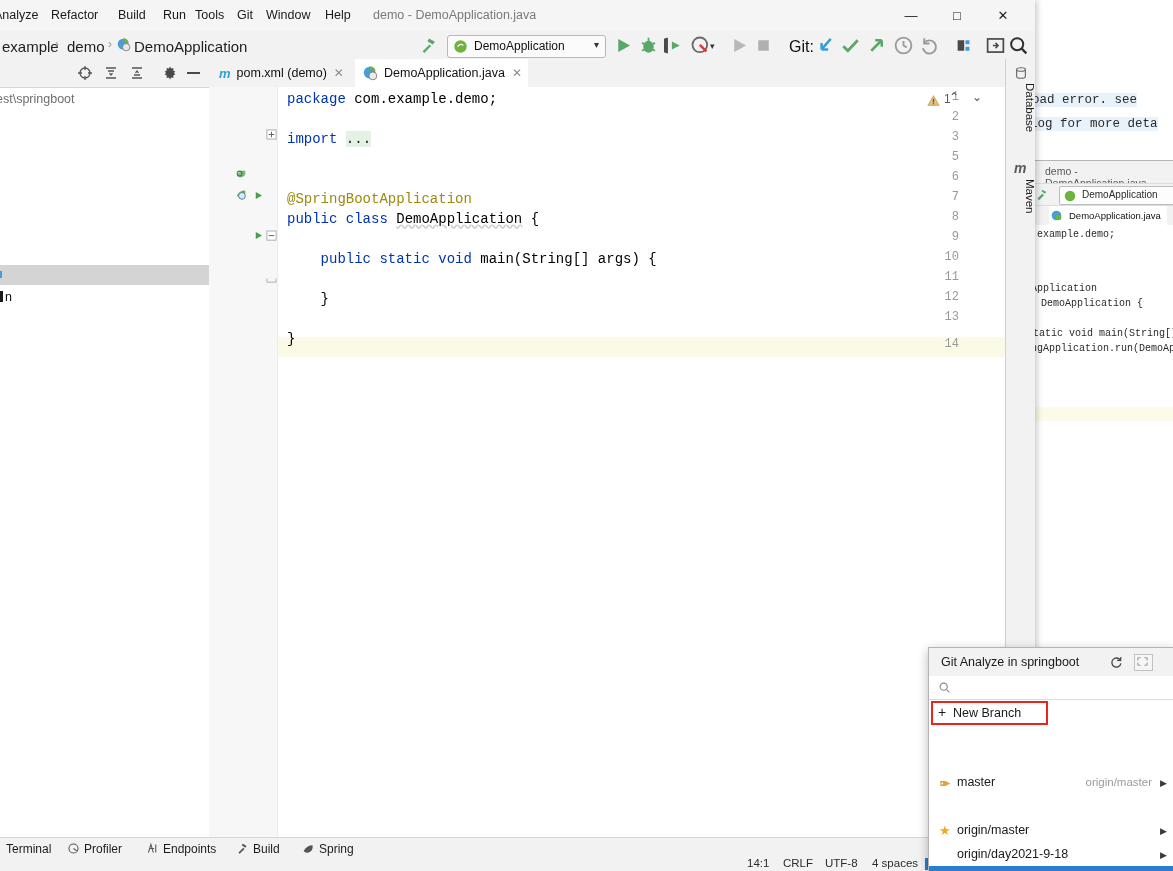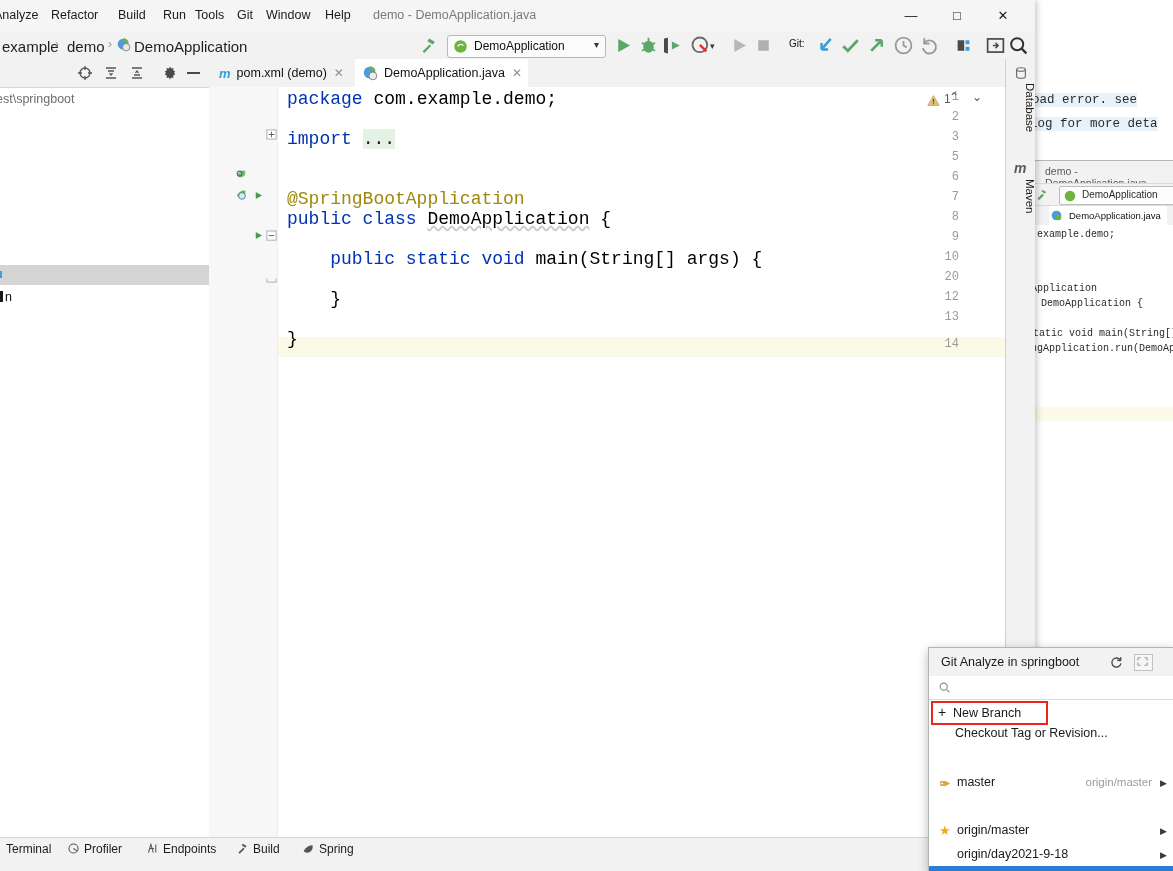--- a/index.html
+++ b/index.html
@@ -38,21 +38,21 @@
   #win-title{position:absolute;top:8px;left:373px;font-size:12.5px;color:#7a7a7a;white-space:nowrap;}
   .wbtn{position:absolute;top:0;width:46px;height:31px;text-align:center;line-height:31px;font-size:13px;color:#202020;}
 
   
   #navbar{left:0;top:31px;width:1035px;height:28px;background:#f2f2f2;border-bottom:1px solid #d6d6d6;}
   .crumb{position:absolute;top:7px;font-size:15px;color:#1e1e1e;white-space:nowrap;}
   .crumb-sep{position:absolute;top:6px;font-size:12px;color:#9a9a9a;}
   #runcfg{position:absolute;left:447px;top:4px;width:157px;height:21px;background:#fbfbfb;border:1px solid #b8b8b8;border-radius:3px;}
   #runcfg .lbl{position:absolute;left:26px;top:3px;font-size:12px;color:#101010;white-space:nowrap;}
   .tbtn{position:absolute;top:4px;width:21px;height:21px;}
-  #gitlabel{position:absolute;left:789px;top:7px;font-size:10px;color:#111;}
+  #gitlabel{position:absolute;left:789px;top:7px;font-size:16px;color:#111;}
 
   
   #leftpane{left:0;top:59px;width:209px;height:778px;background:#ffffff;border-right:1px solid #c8c8c8;}
   #left-toolbar{position:absolute;left:0;top:0;width:209px;height:28px;background:#f2f2f2;border-bottom:1px solid #d6d6d6;}
   #tree-path{position:absolute;left:-4px;top:33px;font-size:12.5px;color:#6d6d6d;white-space:nowrap;}
   #tree-sel{position:absolute;left:0;top:206px;width:209px;height:20px;background:#d4d4d4;}
   #tree-sel .dot{position:absolute;left:-3px;top:6px;width:5px;height:7px;background:#3e9fd6;}
   #tree-row2{position:absolute;left:-4px;top:231px;font-size:12.5px;color:#111;}
   #tree-row2 .ic{position:absolute;left:0px;top:1px;width:7px;height:11px;background:linear-gradient(90deg,#2c97de 50%,#1a1a1a 50%);}
 
@@ -66,21 +66,21 @@
 
   
   #rightbar{left:1005px;top:59px;width:30px;height:778px;background:#f2f2f2;border-left:1px solid #d0d0d0;}
   .vtab{position:absolute;left:0;width:30px;writing-mode:vertical-rl;text-orientation:mixed;
         font-size:11.5px;color:#1c1c1c;text-align:center;white-space:nowrap;}
 
   
   #editor{left:209px;top:87px;width:796px;height:750px;background:#ffffff;}
   #gutter{position:absolute;left:0;top:0;width:68px;height:750px;background:#f7f7f7;border-right:1px solid #ededed;}
   .lnum{position:absolute;right:46px;font-size:12px;color:#9a9a9a;font-family:"Liberation Mono",monospace;text-align:right;width:40px;}
-  #code{position:absolute;left:68px;top:0;width:728px;height:750px;font-family:"Liberation Mono",monospace;font-size:18px;}
+  #code{position:absolute;left:68px;top:0;width:728px;height:750px;font-family:"Liberation Mono",monospace;font-size:14px;}
   .cl{position:absolute;left:10px;white-space:pre;line-height:20px;height:20px;}
   #curline{position:absolute;left:0;top:250px;width:796px;height:20px;background:#fbfae6;}
   .kw{color:#0033b3;}
   .ann{color:#9e880d;}
   .cls-u{text-decoration:underline;text-decoration-style:wavy;text-decoration-color:#c9c9c9;}
   .italic{font-style:italic;}
   .dots{background:#e4f2e4;color:#1a1a1a;}
 
   
   #botbar{left:0;top:837px;width:1035px;height:22px;background:#f2f2f2;border-top:1px solid #d6d6d6;}
@@ -339,21 +339,21 @@
 
     <div class="lnum" style="top:3px">1</div>
     <div class="lnum" style="top:23px">2</div>
     <div class="lnum" style="top:43px">3</div>
     <div class="lnum" style="top:63px">5</div>
     <div class="lnum" style="top:83px">6</div>
     <div class="lnum" style="top:103px">7</div>
     <div class="lnum" style="top:123px">8</div>
     <div class="lnum" style="top:143px">9</div>
     <div class="lnum" style="top:163px">10</div>
-    <div class="lnum" style="top:183px">20</div>
+    <div class="lnum" style="top:183px">11</div>
     <div class="lnum" style="top:203px">12</div>
     <div class="lnum" style="top:223px">13</div>
     <div class="lnum" style="top:250px">14</div>
 
     <div id="code">
       <div class="cl" style="top:2px"><span class="kw">package</span> com.example.demo;</div>
       <div class="cl" style="top:42px"><span class="kw">import</span> <span class="dots">...</span></div>
       <div class="cl" style="top:102px"><span class="ann">@SpringBootApplication</span></div>
       <div class="cl" style="top:162px">    <span class="kw">public static void</span> <span style="color:#000">main</span>(String[] args) {</div>
       <div class="cl" style="top:122px"><span class="kw">public class</span> <span class="cls-u">DemoApplication</span> {</div>
@@ -388,20 +388,27 @@
       <path d="M3 13 L9 7 L10.5 8.5 L4.5 14.5 Z" fill="#555"></path>
         <path d="M8.5 2 L13 5 L11.5 7 L7 4 Z" fill="#555"></path>
     </svg>
     <div class="bb" style="left:253px">Build</div>
     <svg class="abs" style="left:302px;top:4px" width="13" height="13" viewBox="0 0 16 16">
       <path d="M2 11 q4 -7 11 -7 q1 7 -5 9 q-4 1 -6 -2 z" fill="#555"></path>
     </svg>
     <div class="bb" style="left:319px">Spring</div>
   </div>
 
+  <div class="abs" id="statusbar">
+    <div class="st" style="left:747px">14:1</div>
+    <div class="st" style="left:783px">CRLF</div>
+    <div class="st" style="left:825px">UTF-8</div>
+    <div class="st" style="left:872px">4 spaces</div>
+    <div class="abs" style="left:925px;top:-1px;width:9px;height:12px;background:#2b7cd3"></div>
+  </div>
 </div>
 
 <div class="abs" id="gitpop">
   <div id="gp-head">
     <div id="gp-title">Git Analyze in springboot</div>
     <svg class="abs" style="left:180px;top:7px" width="14" height="14" viewBox="0 0 16 16">
       <path d="M13 6 a5.2 5.2 0 1 0 .6 3.6" stroke="#4a4a4a" stroke-width="1.5" fill="none"></path>
       <path d="M13.6 2.4 L13.2 6.4 L9.4 6" stroke="#4a4a4a" stroke-width="1.5" fill="none"></path>
     </svg>
     <div class="abs" style="left:205px;top:6px;width:17px;height:15px;border:1px solid #c2c2c2;background:#f6f6f6">
@@ -417,23 +424,20 @@
         <path d="M10.4 10.4 L14 14" stroke="#8a8a8a" stroke-width="1.4"></path>
     </svg>
     <input class="abs" style="left: 26px; top: 3px; width: 205px; height: 16px; border: none; outline: none; font-family: &quot;Liberation Sans&quot;, sans-serif; font-size: 12px; background: transparent;" placeholder="">
   </div>
 
   <div class="gp-row redbox" style="left:2px;top:53px;width:113px;height:20px">
     <span class="abs" style="left:5px;top:1px;font-size:14px;color:#1a1a1a">+</span>
     <span class="txt" style="left:20px">New Branch</span>
   </div>
 
-  <div class="gp-row" style="top:75px">
-    <span class="txt" style="left:26px">Checkout Tag or Revision...</span>
-  </div>
 
 
   <div class="gp-row" style="top:124px">
     <svg class="abs" style="left:10px;top:5px" width="13" height="13" viewBox="0 0 16 16">
       <path d="M1.5 5 L8 5 L14 8 L8 11 L1.5 11 Z" fill="#e2a33c"></path>
         <circle cx="4" cy="8" r="1.1" fill="#fff"></circle>
     </svg>
     <span class="txt" style="left:28px">master</span>
     <span class="gp-right">origin/master</span>
     <span class="gp-arrow">▶</span>

